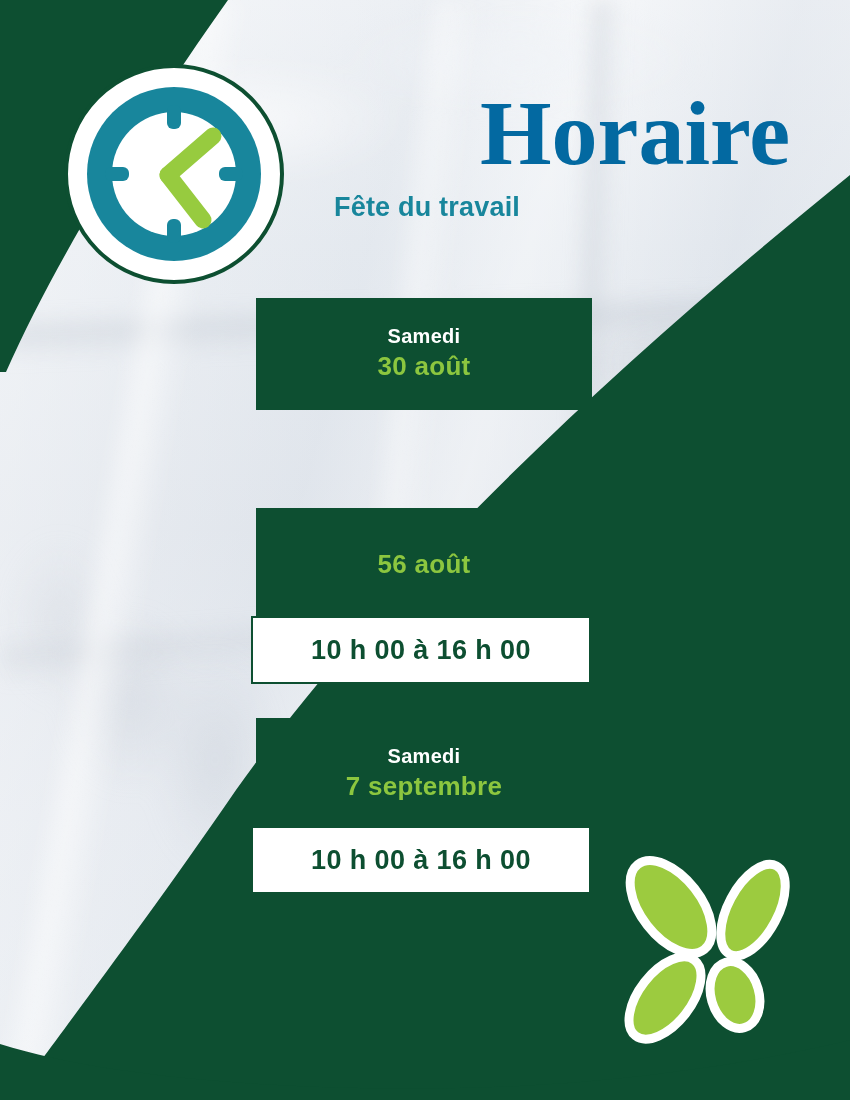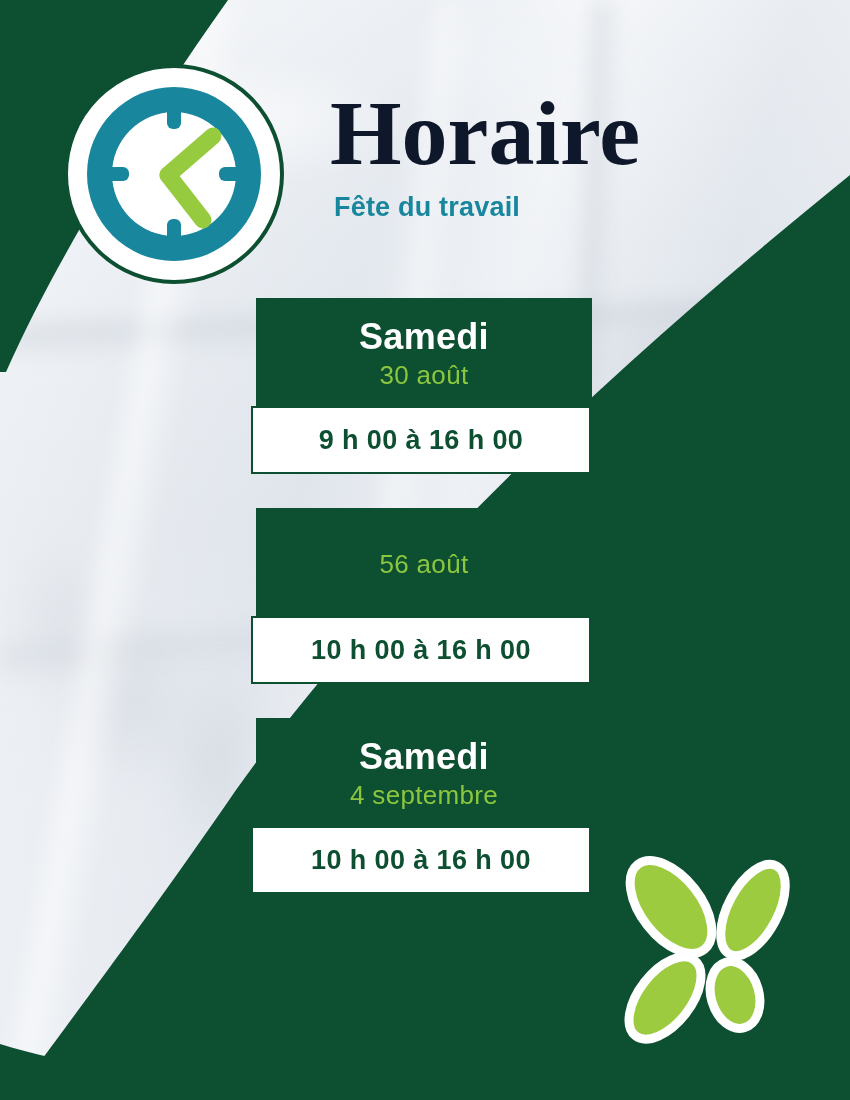--- a/index.html
+++ b/index.html
@@ -57,47 +57,48 @@
   
   .clock-badge{position:absolute;left:63px;top:63px;width:222px;height:222px;}
 
   
   .head-text{position:absolute;left:330px;top:88px;width:460px;}
   .title{
     font-family:"Liberation Serif",serif;
     font-weight:bold;
     font-size:92px;
     line-height:.98;
-    color:#0f172a;
+    color:#0369a1;
     letter-spacing:0px;
     margin:0;
+    text-align:right;
   }
   .subtitle{
     font-family:"Liberation Sans",sans-serif;
     font-weight:bold;
     font-size:27px;
     color:#18869c;
     margin:14px 0 12px 4px;
     letter-spacing:.2px;
   }
 
   
   .cards{position:absolute;left:0;top:298px;width:850px;}
   .card{position:relative;margin-bottom:22px;height:188px;}
   .card-head{
     position:absolute;left:256px;top:0;width:336px;height:112px;
     background:#0d4f31;
     display:flex;flex-direction:column;align-items:center;justify-content:center;
   }
   .day{
-    font-size:36px;font-weight:bold;color:#ffffff;
+    font-size:20px;font-weight:bold;color:#ffffff;
     letter-spacing:.3px;line-height:1.18;
   }
   .date{
-    font-size:26px;font-weight:normal;color:#8cc63f;
+    font-size:26px;font-weight:bold;color:#8cc63f;
     letter-spacing:.3px;line-height:1.22;margin-top:2px;
   }
   .card-time{
     position:absolute;left:251px;top:108px;width:340px;height:68px;
     background:#ffffff;border:2px solid #0d4f31;
     display:flex;align-items:center;justify-content:center;
     box-sizing:border-box;
   }
   .time-text{
     font-size:27px;font-weight:bold;color:#0d4f31;letter-spacing:.4px;
@@ -141,38 +142,35 @@
     <div class="subtitle">Fête du travail</div>
   </div>
 
   <div class="cards">
 
     <div class="card">
       <div class="card-head">
         <div class="day">Samedi</div>
         <div class="date">30 août</div>
       </div>
-      <div class="card-time">
-        <span class="time-text">9 h 00 à 16 h 00</span>
-      </div>
     </div>
 
     <div class="card">
       <div class="card-head">
         <div class="date">56 août</div>
       </div>
       <div class="card-time">
         <span class="time-text">10 h 00 à 16 h 00</span>
       </div>
     </div>
 
     <div class="card">
       <div class="card-head">
         <div class="day">Samedi</div>
-        <div class="date">4 septembre</div>
+        <div class="date">7 septembre</div>
       </div>
       <div class="card-time">
         <span class="time-text">10 h 00 à 16 h 00</span>
       </div>
     </div>
 
   </div>
 
   <svg class="butterfly" viewBox="0 0 205 200">
     <g stroke="#ffffff" stroke-width="9" fill="#9ccb3f">

